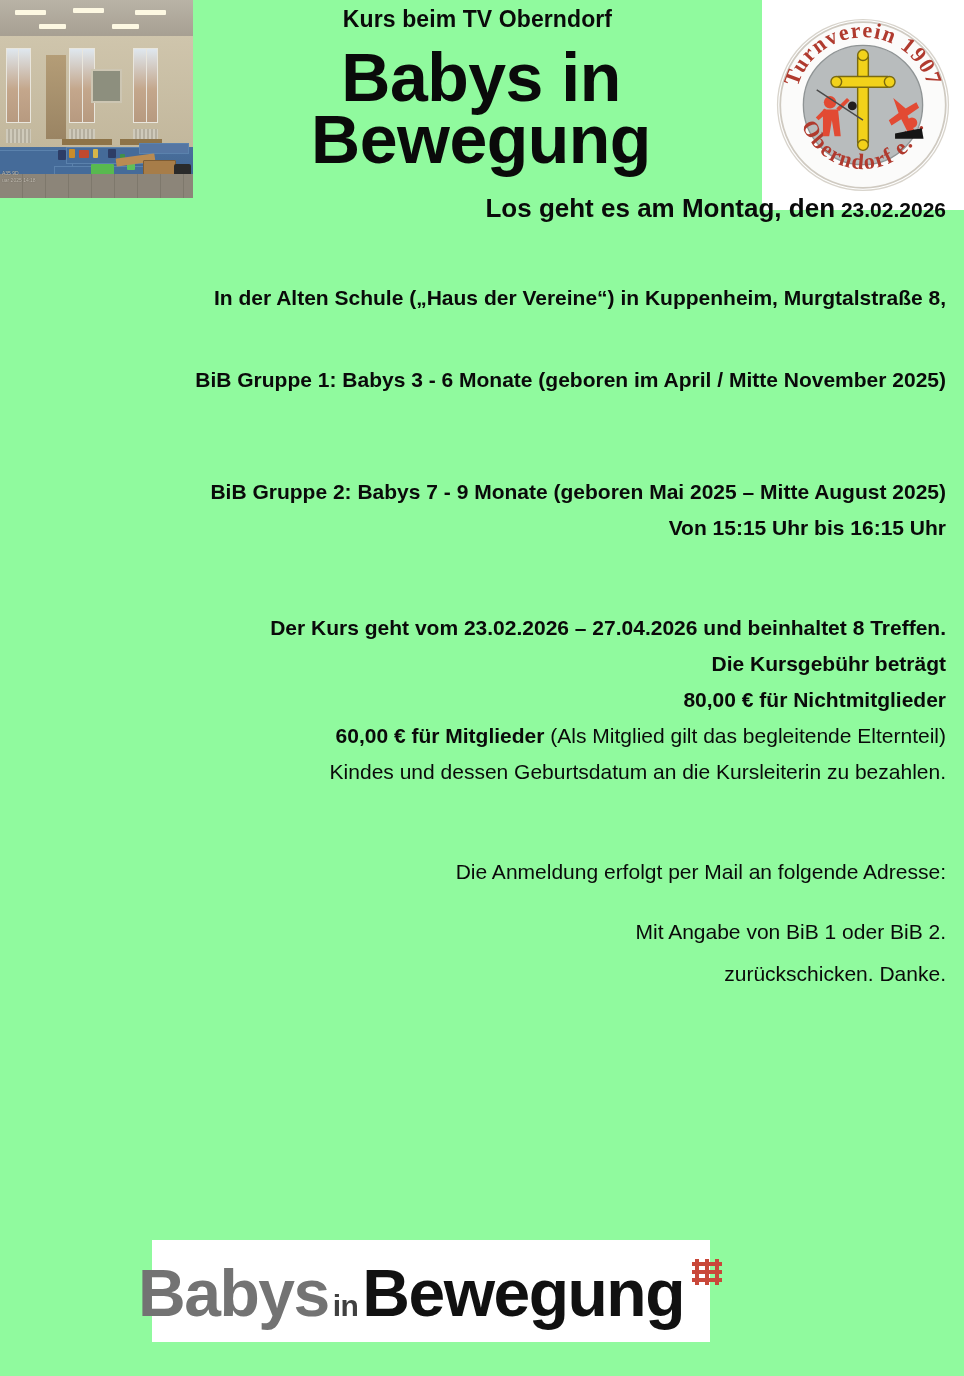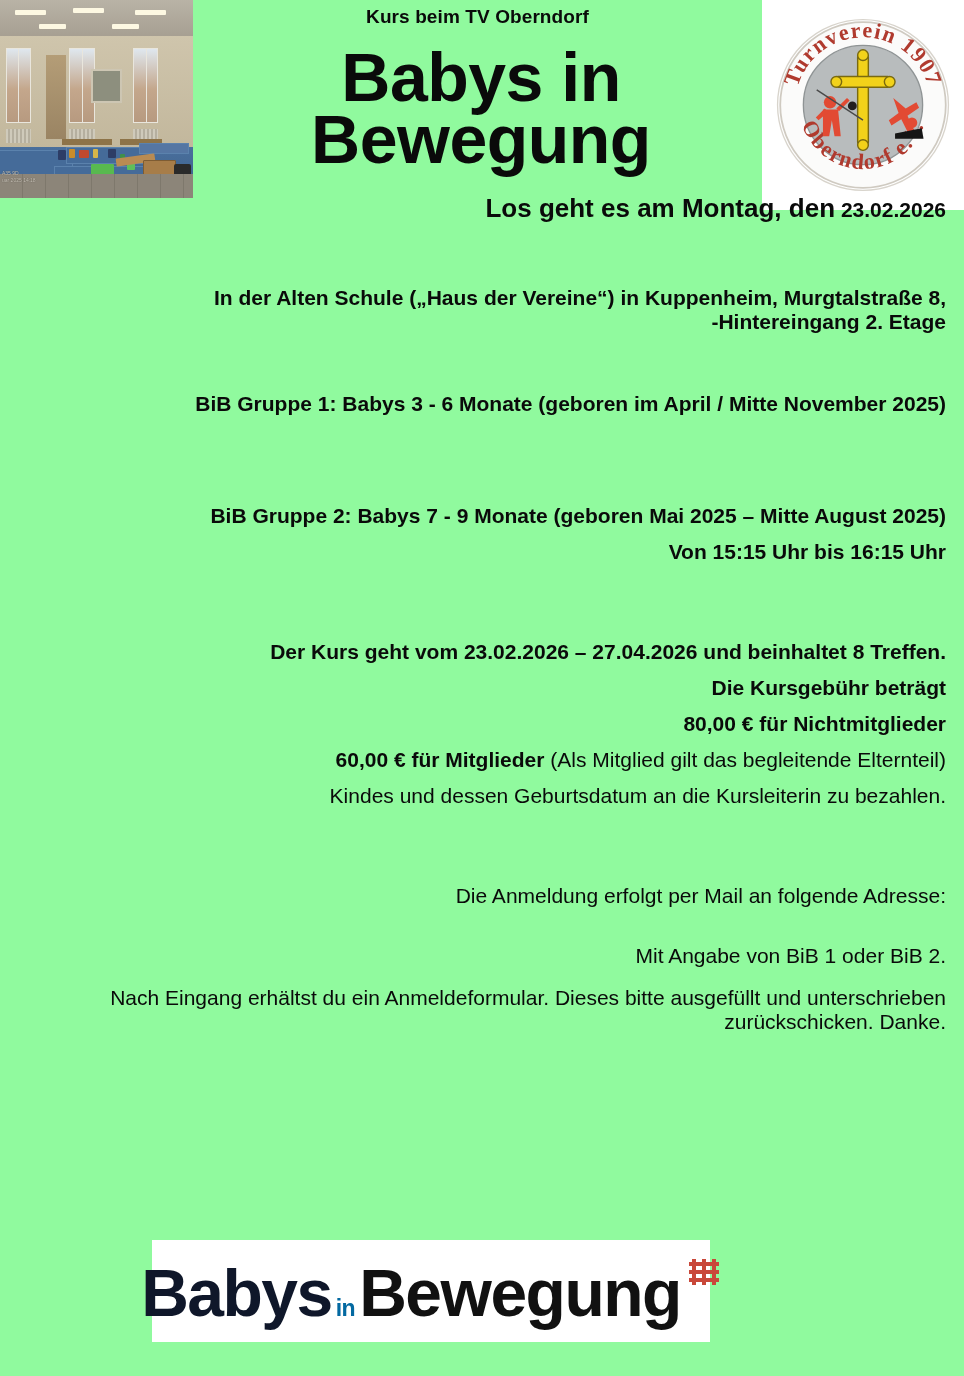--- a/index.html
+++ b/index.html
@@ -104,21 +104,21 @@
     left: 50%; top: 50%;
     transform: translate(-50%,-50%);
     width: 178px; height: 178px;
   }
 
   
   .kicker {
     position: absolute;
     left: 193px; right: 202px; top: 6px;
     text-align: center;
-    font-size: 19px;
+    font-size: 23px;
     font-weight: bold;
     letter-spacing: .1px;
   }
   .main-title {
     position: absolute;
     left: 193px; right: 195px; top: 46px;
     text-align: center;
     font-size: 68px;
     font-weight: bold;
     letter-spacing: -.5px;
@@ -161,29 +161,29 @@
     display: flex;
     align-items: center;
     justify-content: center;
   }
   .bib-inner {
     display: flex;
     align-items: baseline;
     transform: translateY(2px);
   }
   .bib-babys {
-    color: #0f172a;
+    color: #737373;
     font-weight: bold;
     font-size: 66px;
     letter-spacing: -1.5px;
   }
   .bib-in {
-    color: #0369a1;
-    font-weight: bold;
-    font-size: 23px;
+    color: #404040;
+    font-weight: bold;
+    font-size: 30px;
     padding: 0 4px;
     letter-spacing: -.5px;
   }
   .bib-bewegung {
     color: #111111;
     font-weight: bold;
     font-size: 66px;
     letter-spacing: -1.5px;
   }
   .bib-mark {
@@ -289,21 +289,20 @@
 <div class="body-wrap">
 
   <p class="line">
     <span class="b big">Los geht es am Montag, den</span><span class="b" style="font-size:21px;"> </span><span class="b">23.02.2026</span>
   </p>
 
   <div class="spacer-lg"></div>
   <div class="spacer-sm"></div>
 
   <p class="line b">In der Alten Schule („Haus der Vereine“) in Kuppenheim, Murgtalstraße 8,</p>
-  <p class="line b">-Hintereingang 2. Etage</p>
 
   <div class="spacer-lg"></div>
   <div class="spacer-xs"></div>
 
   <p class="line b">BiB Gruppe 1: Babys 3 - 6 Monate (geboren im April / Mitte November 2025)</p>
   <div class="spacer-xs"></div>
 
   <div class="spacer-lg"></div>
   <div class="spacer-md"></div>
 
@@ -328,21 +327,20 @@
   <p class="line">Kindes und dessen Geburtsdatum an die Kursleiterin zu bezahlen.</p>
 
   <div class="spacer-lg"></div>
   <div class="spacer-md"></div>
 
   <p class="line">Die Anmeldung erfolgt per Mail an folgende Adresse:</p>
   <div class="spacer-sm"></div>
   <div class="spacer-sm"></div>
   <p class="line">Mit Angabe von BiB 1 oder BiB 2.</p>
   <div class="spacer-sm"></div>
-  <p class="line">Nach Eingang erhältst du ein Anmeldeformular. Dieses bitte ausgefüllt und unterschrieben</p>
   <p class="line">zurückschicken. Danke.</p>
 </div>
 
 <div class="bib-box">
   <div class="bib-inner">
     <span class="bib-babys">Babys</span>
     <span class="bib-in">in</span>
     <span class="bib-bewegung">Bewegung</span>
     <svg class="bib-mark" width="34" height="34" viewBox="0 0 34 34">
       <g fill="#c9483a">

